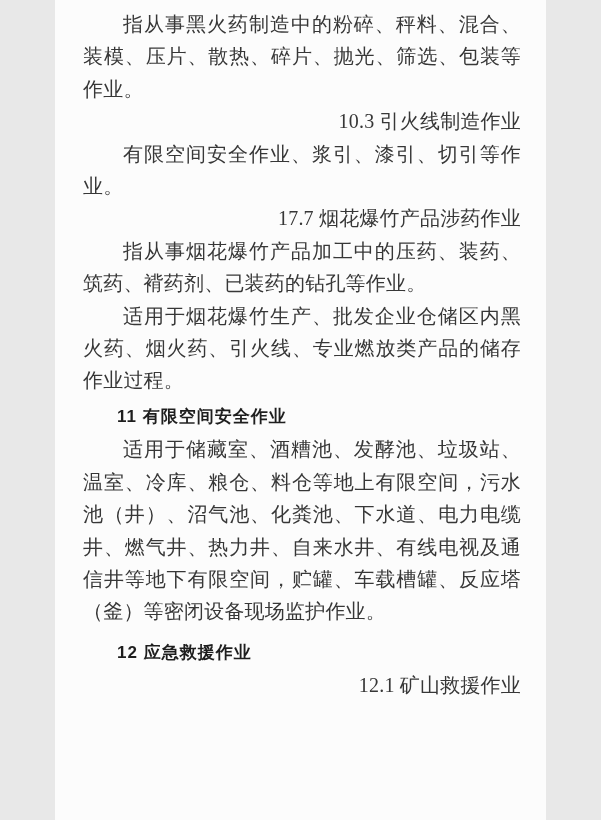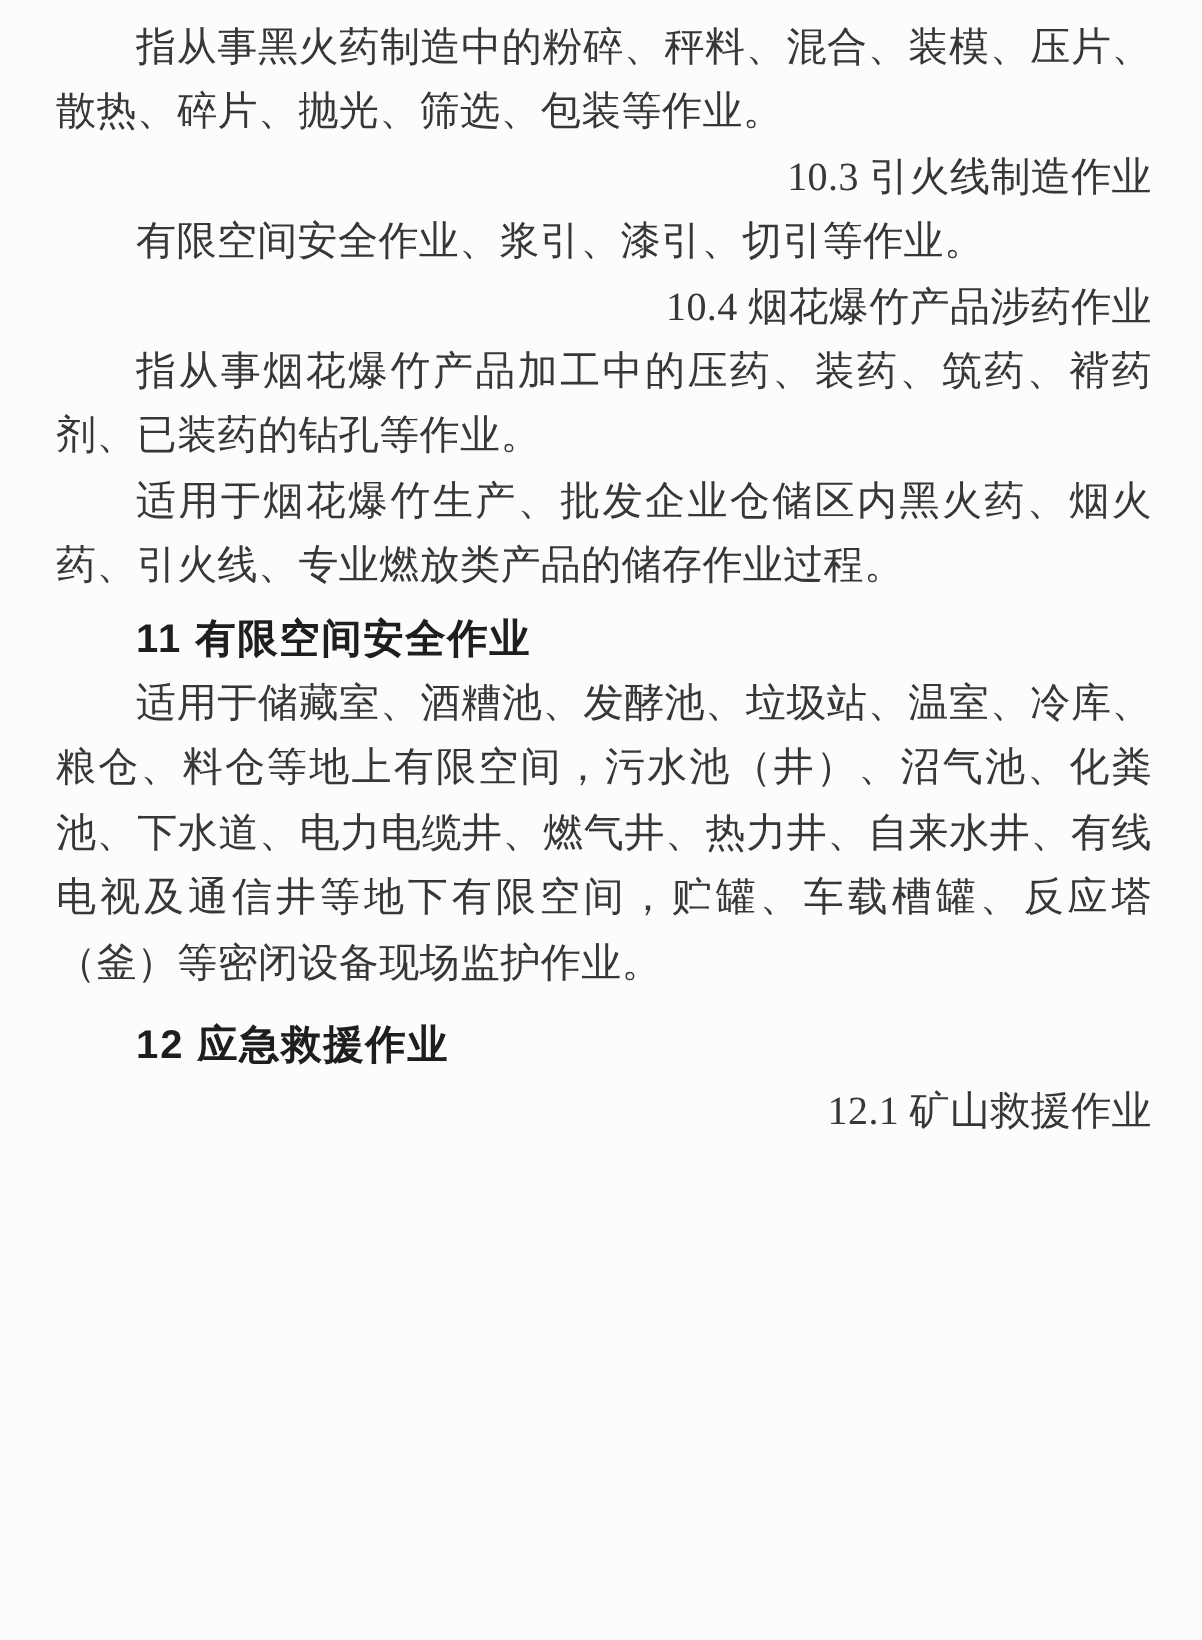--- a/index.html
+++ b/index.html
@@ -2,21 +2,21 @@
 <html lang="zh"><head>
 <meta charset="utf-8">
 <style>
   html, body {
     margin: 0;
     padding: 0;
     background: #e8e8e8;
   }
   .page {
     position: relative;
-    width: 601px;
+    width: 491px;
     height: 820px;
     margin: 0 auto;
     background: #fcfcfc;
     overflow: hidden;
     box-sizing: border-box;
   }
   .content {
     box-sizing: border-box;
     width: 100%;
     height: 100%;
@@ -37,38 +37,38 @@
   }
   .content p.subheading {
     text-indent: 2em;
     text-align: right;
   }
   .content p.heading {
     text-indent: 2em;
     text-align: left;
     font-family: "Liberation Sans", "DejaVu Sans", sans-serif;
     font-weight: bold;
-    font-size: 20px;
+    font-size: 17px;
     color: #1e1e1e;
     letter-spacing: 1px;
     margin-top: 4px;
   }
   .content p.heading.heading-last {
     margin-top: 9px;
   }
 </style>
 </head>
 <body>
 
 <div class="page">
   <div class="content">
     <p class="paragraph">指从事黑火药制造中的粉碎、秤料、混合、装模、压片、散热、碎片、抛光、筛选、包装等作业。</p>
     <p class="subheading">10.3 引火线制造作业</p>
     <p class="paragraph">有限空间安全作业、浆引、漆引、切引等作业。</p>
-    <p class="subheading">10.4 烟花爆竹产品涉药作业</p>
+    <p class="subheading">17.7 烟花爆竹产品涉药作业</p>
     <p class="paragraph">指从事烟花爆竹产品加工中的压药、装药、筑药、褙药剂、已装药的钻孔等作业。</p>
     <p class="paragraph">适用于烟花爆竹生产、批发企业仓储区内黑火药、烟火药、引火线、专业燃放类产品的储存作业过程。</p>
     <p class="heading">11 有限空间安全作业</p>
     <p class="paragraph">适用于储藏室、酒糟池、发酵池、垃圾站、温室、冷库、粮仓、料仓等地上有限空间，污水池（井）、沼气池、化粪池、下水道、电力电缆井、燃气井、热力井、自来水井、有线电视及通信井等地下有限空间，贮罐、车载槽罐、反应塔（釜）等密闭设备现场监护作业。</p>
     <p class="heading heading-last">12 应急救援作业</p>
     <p class="subheading">12.1 矿山救援作业</p>
   </div>
 </div>
 
 </body></html>

